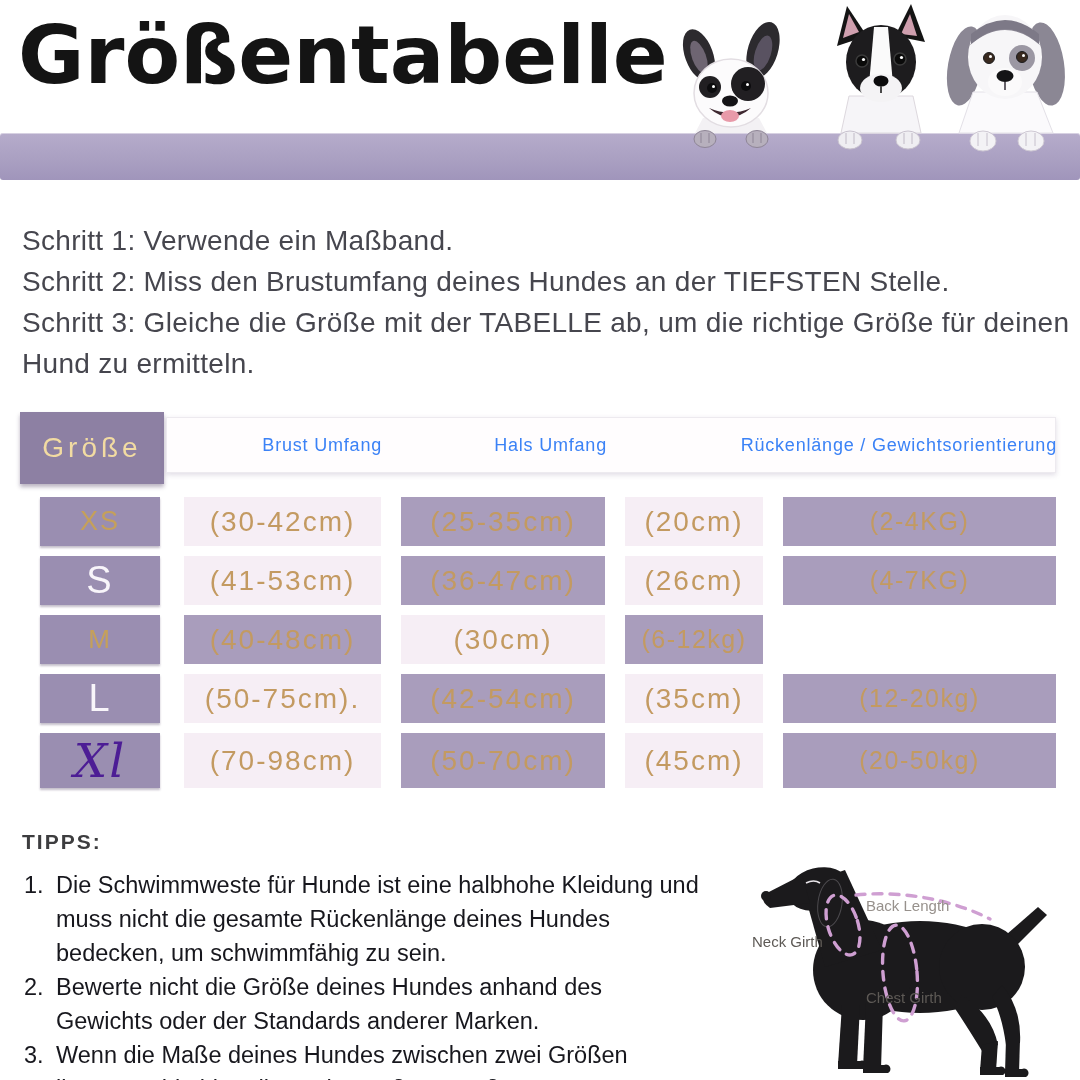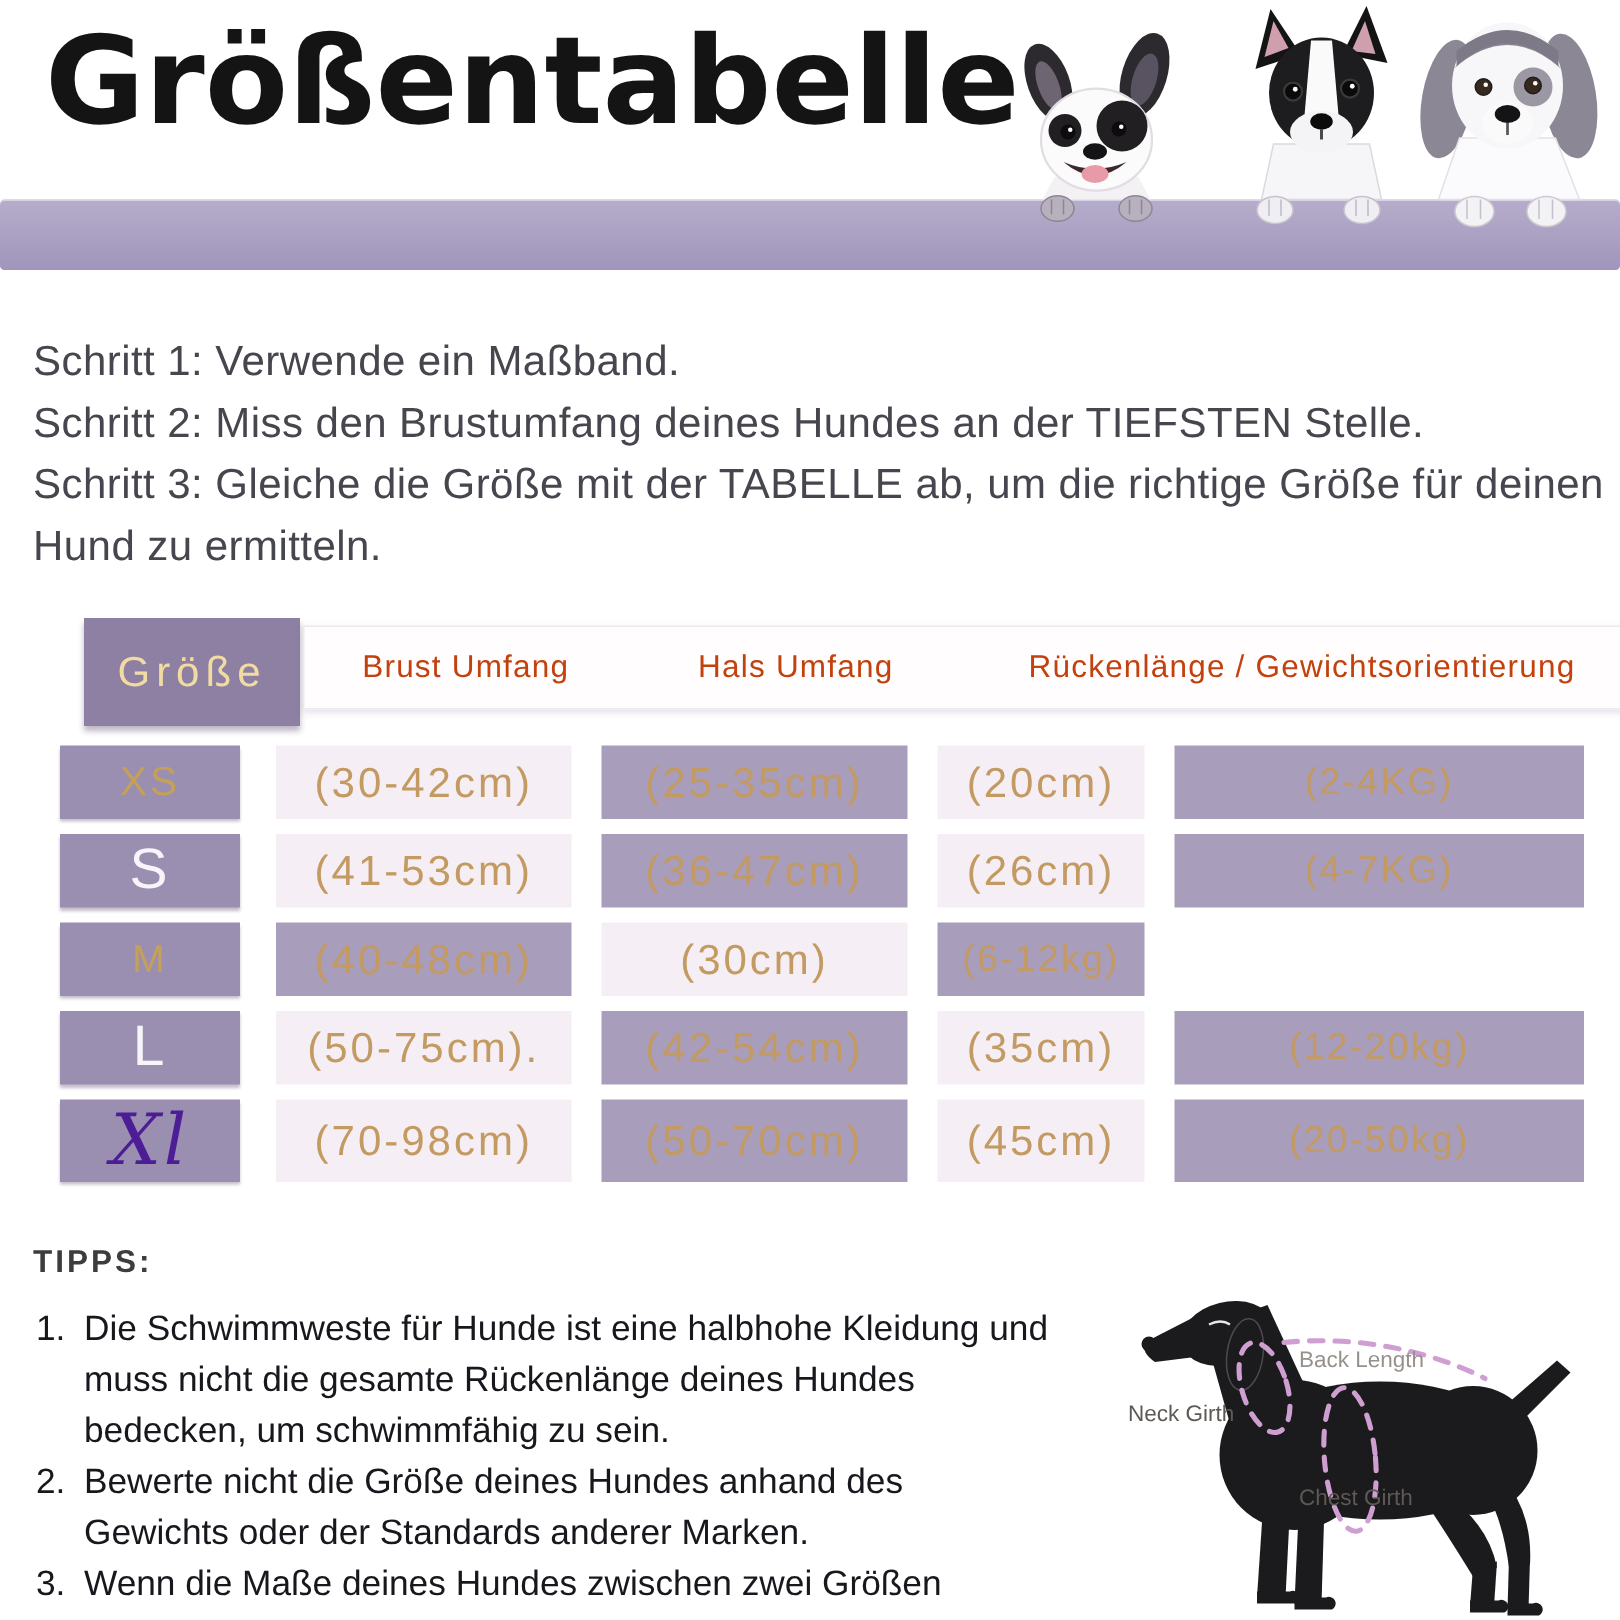--- a/index.html
+++ b/index.html
@@ -3,51 +3,51 @@
 <meta charset="utf-8">
 <style>
   html,body{margin:0;padding:0;}
   body{
     width:1080px;height:1080px;position:relative;overflow:hidden;
     background:#ffffff;font-family:"Liberation Sans",sans-serif;
     -webkit-font-smoothing:antialiased;
   }
   
   .page-title{
-    position:absolute;left:30px;top:8px;
+    position:absolute;left:18px;top:8px;
     font-family:"DejaVu Sans",sans-serif;
     font-size:81px;font-weight:700;color:#141414;letter-spacing:0px;
   }
   .banner{
     position:absolute;left:0;top:133px;width:1080px;height:47px;
     background:linear-gradient(180deg,#b6accb 0%,#aaa0c2 55%,#a095bb 100%);
     border-radius:3px;z-index:1;
     box-shadow:inset 0 1px 0 rgba(255,255,255,.45);
   }
   .dogs{position:absolute;left:653px;top:0;width:427px;height:160px;z-index:2;}
   
   .steps{
     position:absolute;left:22px;top:220px;width:1058px;
     font-size:28px;line-height:41px;color:#46464e;letter-spacing:.3px;
   }
   
   .size-table{position:absolute;left:20px;top:412px;width:1036px;z-index:3;}
-  .thead{position:relative;height:72px;margin-left:36px;}
+  .thead{position:relative;height:72px;}
   .th-size{
     position:absolute;left:0;top:0;width:144px;height:72px;
     background:#8d80a3;color:#f2dba2;display:flex;align-items:center;justify-content:center;
     font-size:28px;letter-spacing:4px;box-shadow:0 3px 4px rgba(60,40,80,.35);
   }
   .th-strip{
     position:absolute;left:146px;top:5px;width:890px;height:56px;
     background:#fffdfe;border:1px solid #edeaef;box-sizing:border-box;
     box-shadow:0 2px 5px rgba(120,100,140,.22);
     display:grid;grid-template-columns:215px 225px 450px;align-items:center;
   }
-  .th-label{color:#c2410c;font-size:21px;letter-spacing:.8px;text-align:center;white-space:nowrap;}
+  .th-label{color:#3b82f6;font-size:18px;letter-spacing:.8px;text-align:right;white-space:nowrap;}
   .rows{margin-top:13px;display:flex;flex-direction:column;gap:10px;}
   .row{display:grid;grid-template-columns:144px 217px 224px 158px 293px;height:49px;}
   .cell{display:flex;align-items:center;justify-content:center;
         color:#c39a61;font-size:28px;letter-spacing:2px;white-space:nowrap;margin-left:20px;}
   .c-size{background:#9a8eb1;margin-right:4px;box-shadow:0 2px 2px rgba(60,40,80,.3);}
   .c-light{background:#f6eef5;}
   .c-purple{background:#a99dbc;}
   .c-weight{font-size:25px;letter-spacing:1.5px;}
   .row-xs .c-size{color:#c5a05a;font-size:27px;letter-spacing:2px;}
   .row-s  .c-size{color:#f8f5fa;font-size:38px;}

